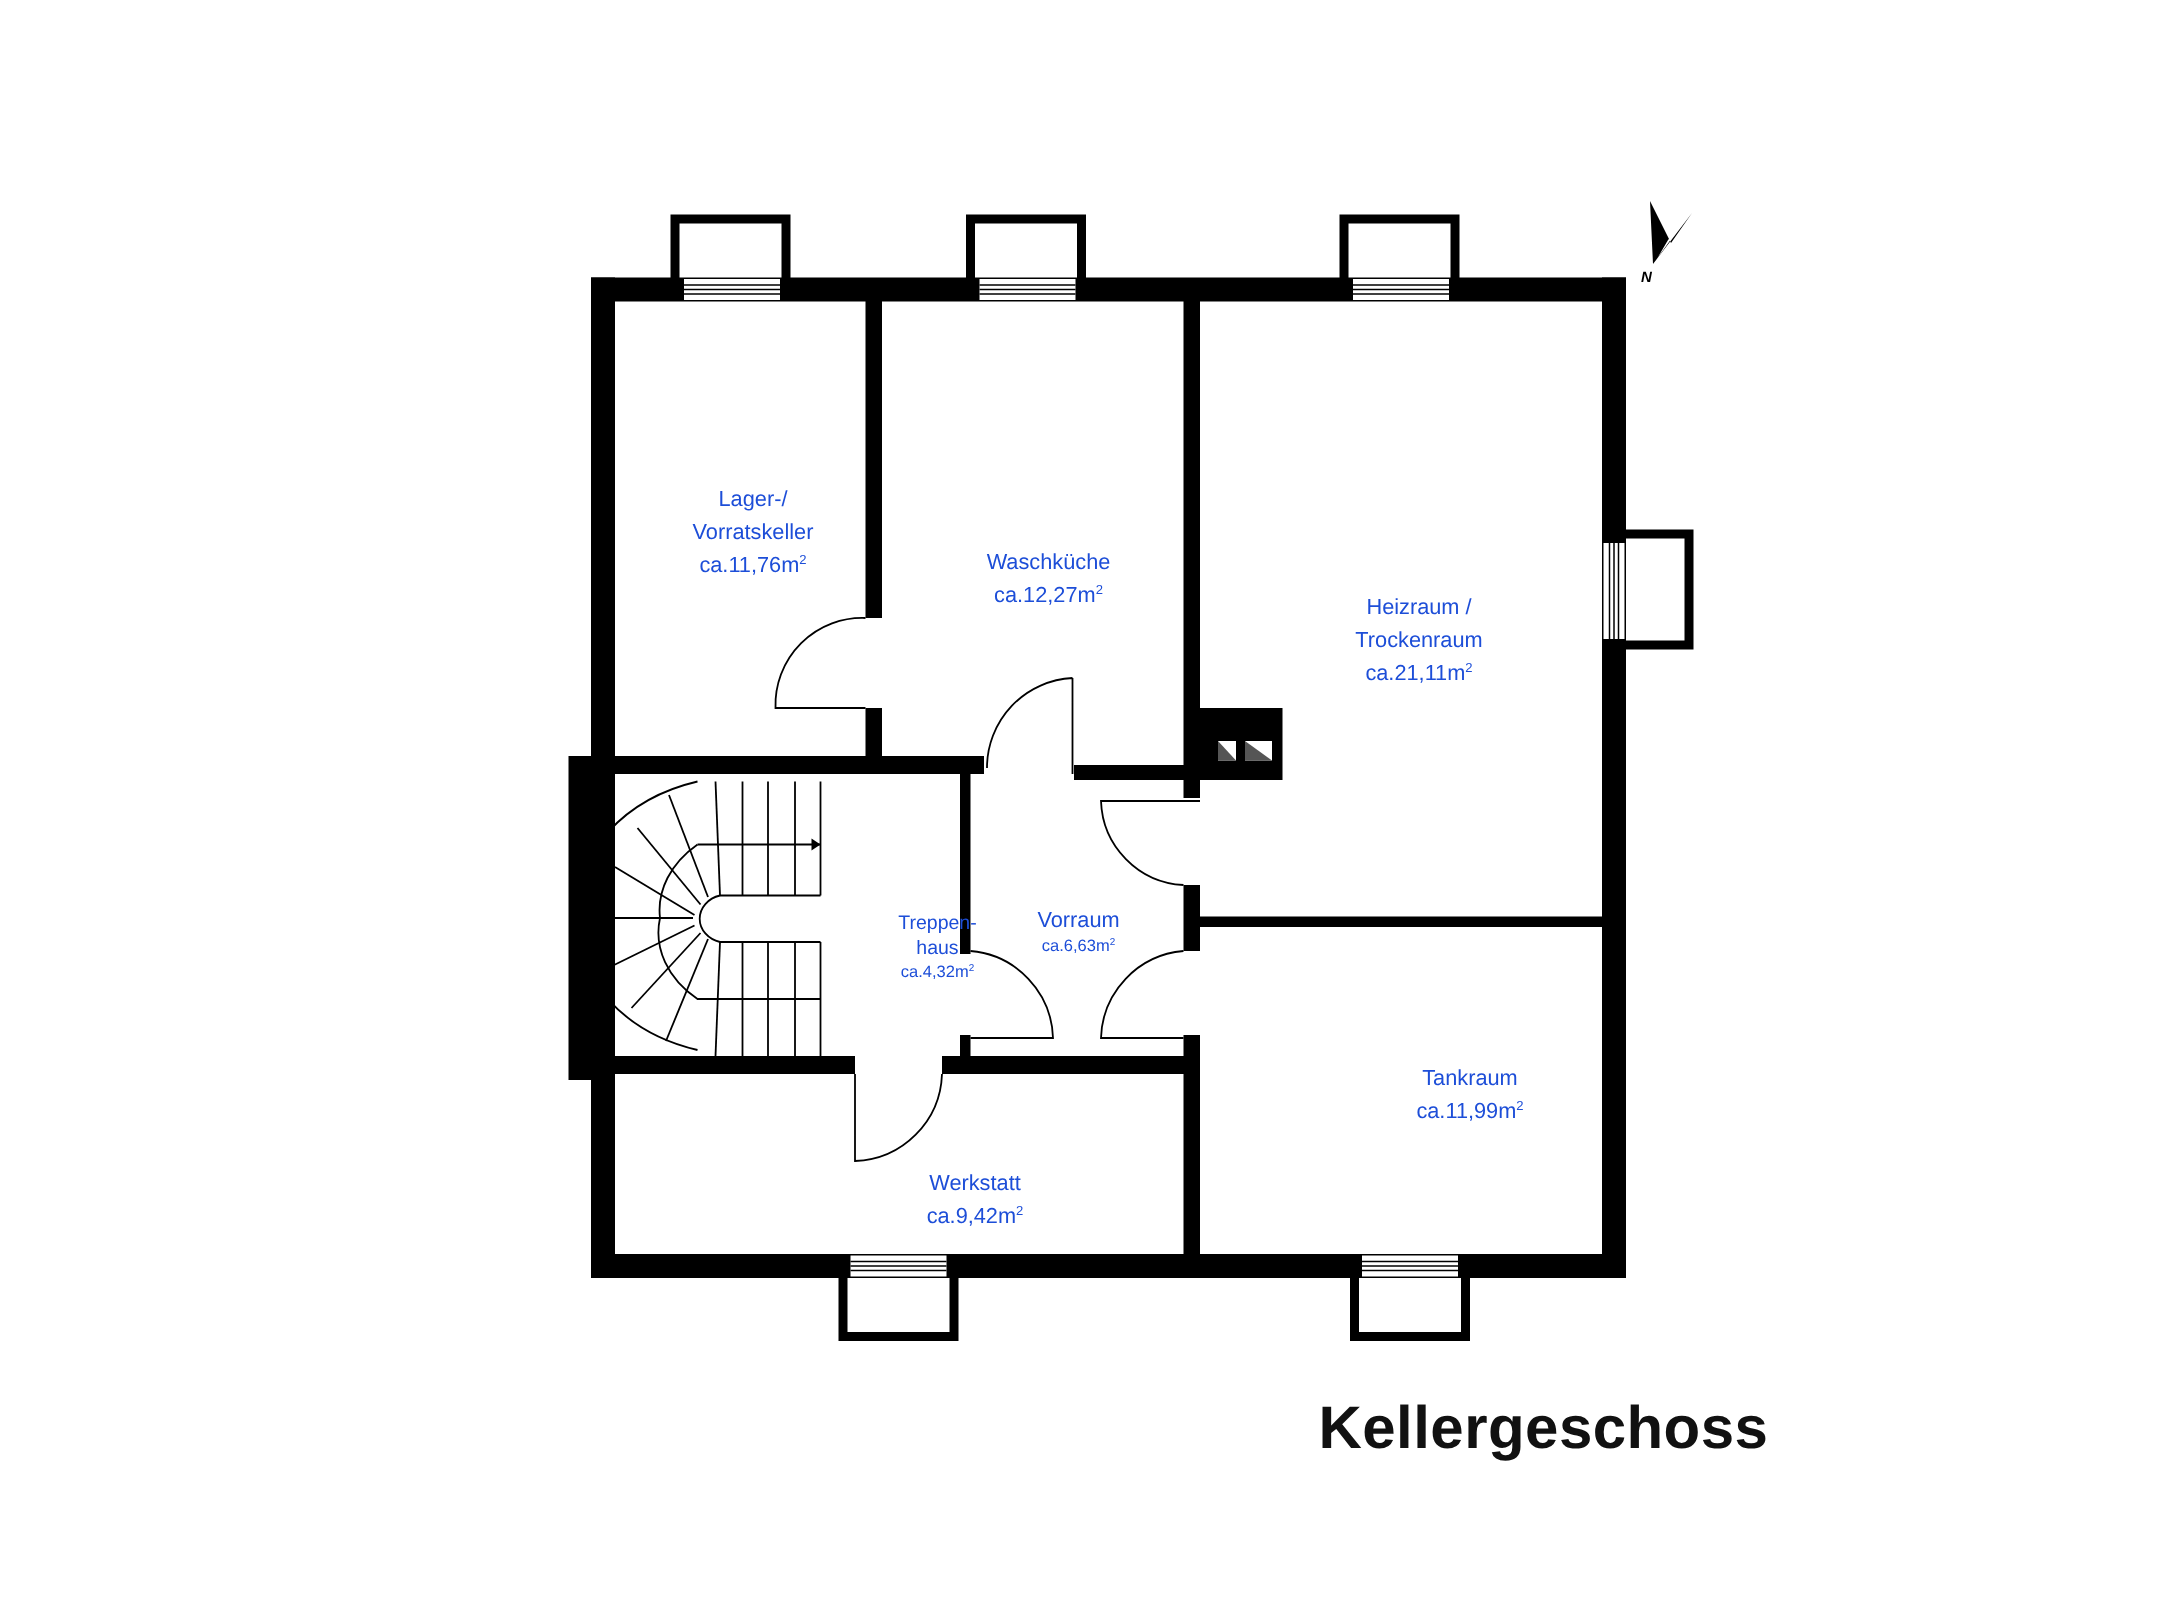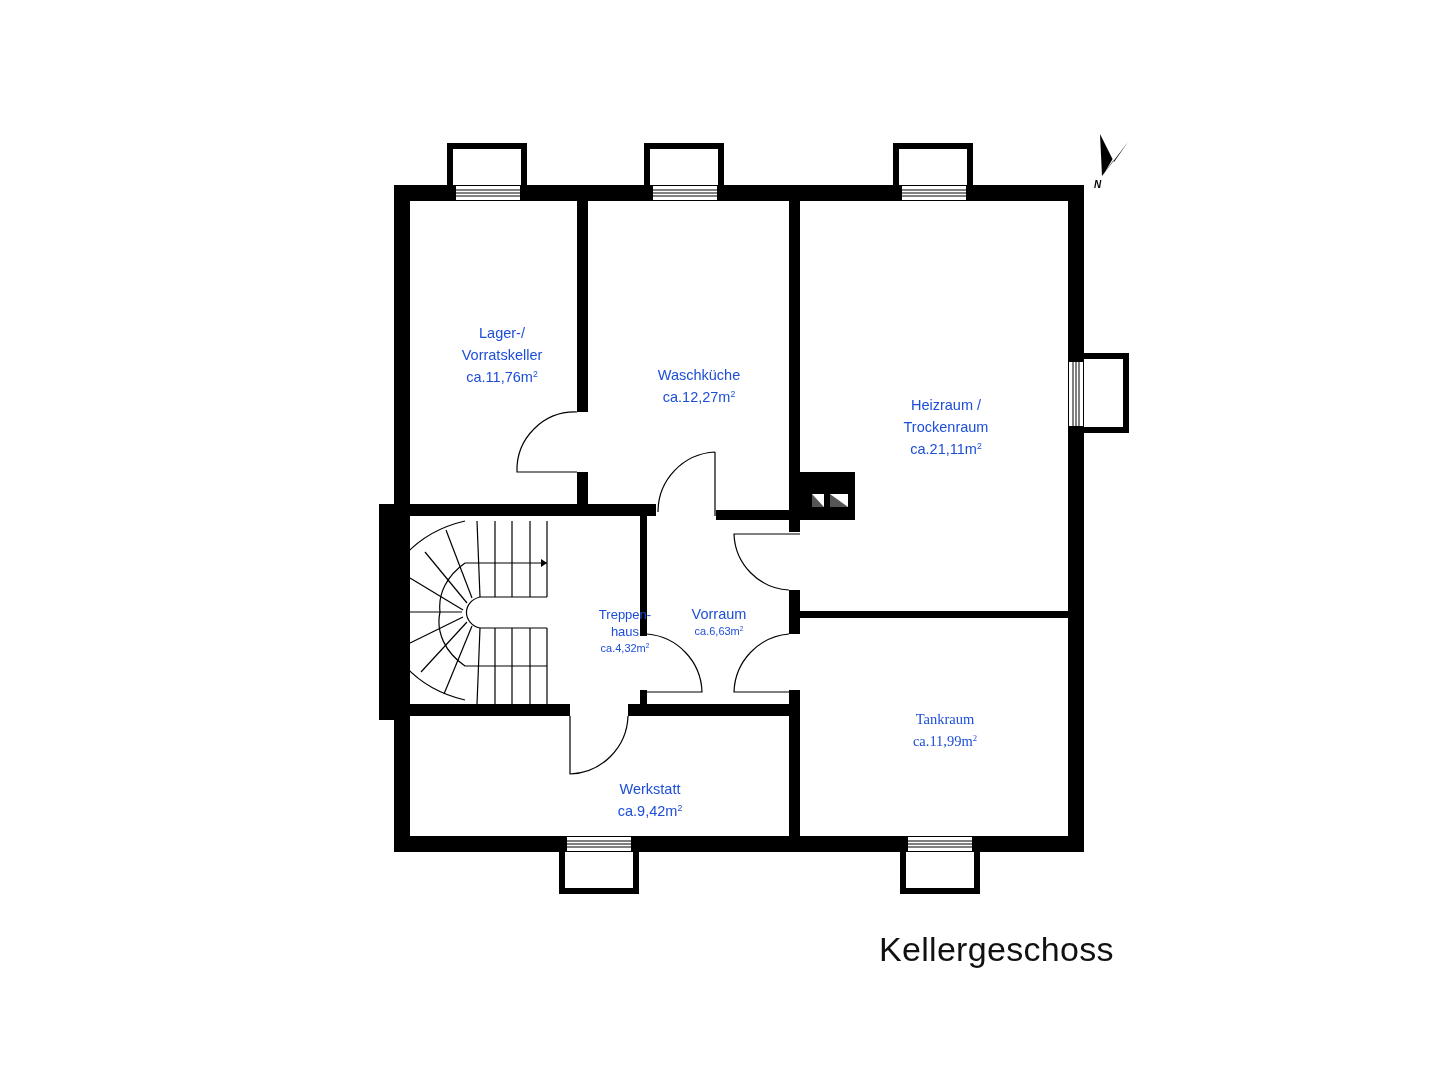--- a/index.html
+++ b/index.html
@@ -9,21 +9,21 @@
   .win-frame { fill: #ffffff; stroke: #000000; stroke-width: 6; }
   .win-glass { fill: #ffffff; }
   .win-line { stroke: #000000; stroke-width: 1; }
   .thin { fill: none; stroke: #000000; stroke-width: 1.2; }
   .room-label { position: absolute; text-align: center; color: #1d4ed8; font-size: 14.5px; line-height: 22px; transform: translateX(-50%); white-space: nowrap; }
   .room-label .name { display: block; }
   .room-label .area { display: block; font-size: 14.5px; }
   .room-label.small { font-size: 13px; line-height: 17px; }
   .room-label.small .area { font-size: 11px; }
   sup { font-size: 0.6em; vertical-align: 0.6em; line-height: 0; }
-  #title { position: absolute; left: 879px; top: 930px; font-size: 34px; font-weight: normal; color: #111; letter-spacing: 0.3px; }
+  #title { position: absolute; left: 879px; top: 930px; font-size: 40px; font-weight: bold; color: #111; letter-spacing: 0.3px; }
   #north { position: absolute; left: 1090px; top: 132px; }
 </style>
 </head>
 <body>
 
 <svg id="plan" viewBox="0 0 1440 1080" xmlns="http://www.w3.org/2000/svg">
 
   <g>
     <rect class="win-frame" x="450" y="146" width="74" height="46"></rect>
     <rect class="win-frame" x="647" y="146" width="74" height="46"></rect>
@@ -151,21 +151,21 @@
   <span class="name">Treppen-</span>
   <span class="name">haus</span>
   <span class="area"><span>ca.4,32m</span><sup>2</sup></span>
 </div>
 
 <div class="room-label small" style="left:719px; top:606px; font-size:14.5px;">
   <span class="name">Vorraum</span>
   <span class="area"><span>ca.6,63m</span><sup>2</sup></span>
 </div>
 
-<div class="room-label" style="left:945px; top:708px;font-family:Liberation Serif, serif;">
+<div class="room-label" style="left:980px; top:708px;">
   <span class="name">Tankraum</span>
   <span class="area"><span>ca.11,99m</span><sup>2</sup></span>
 </div>
 
 <div class="room-label" style="left:650px; top:778px;text-align:center;">
   <span class="name">Werkstatt</span>
   <span class="area"><span>ca.9,42m</span><sup>2</sup></span>
 </div>
 
 <div id="north">

